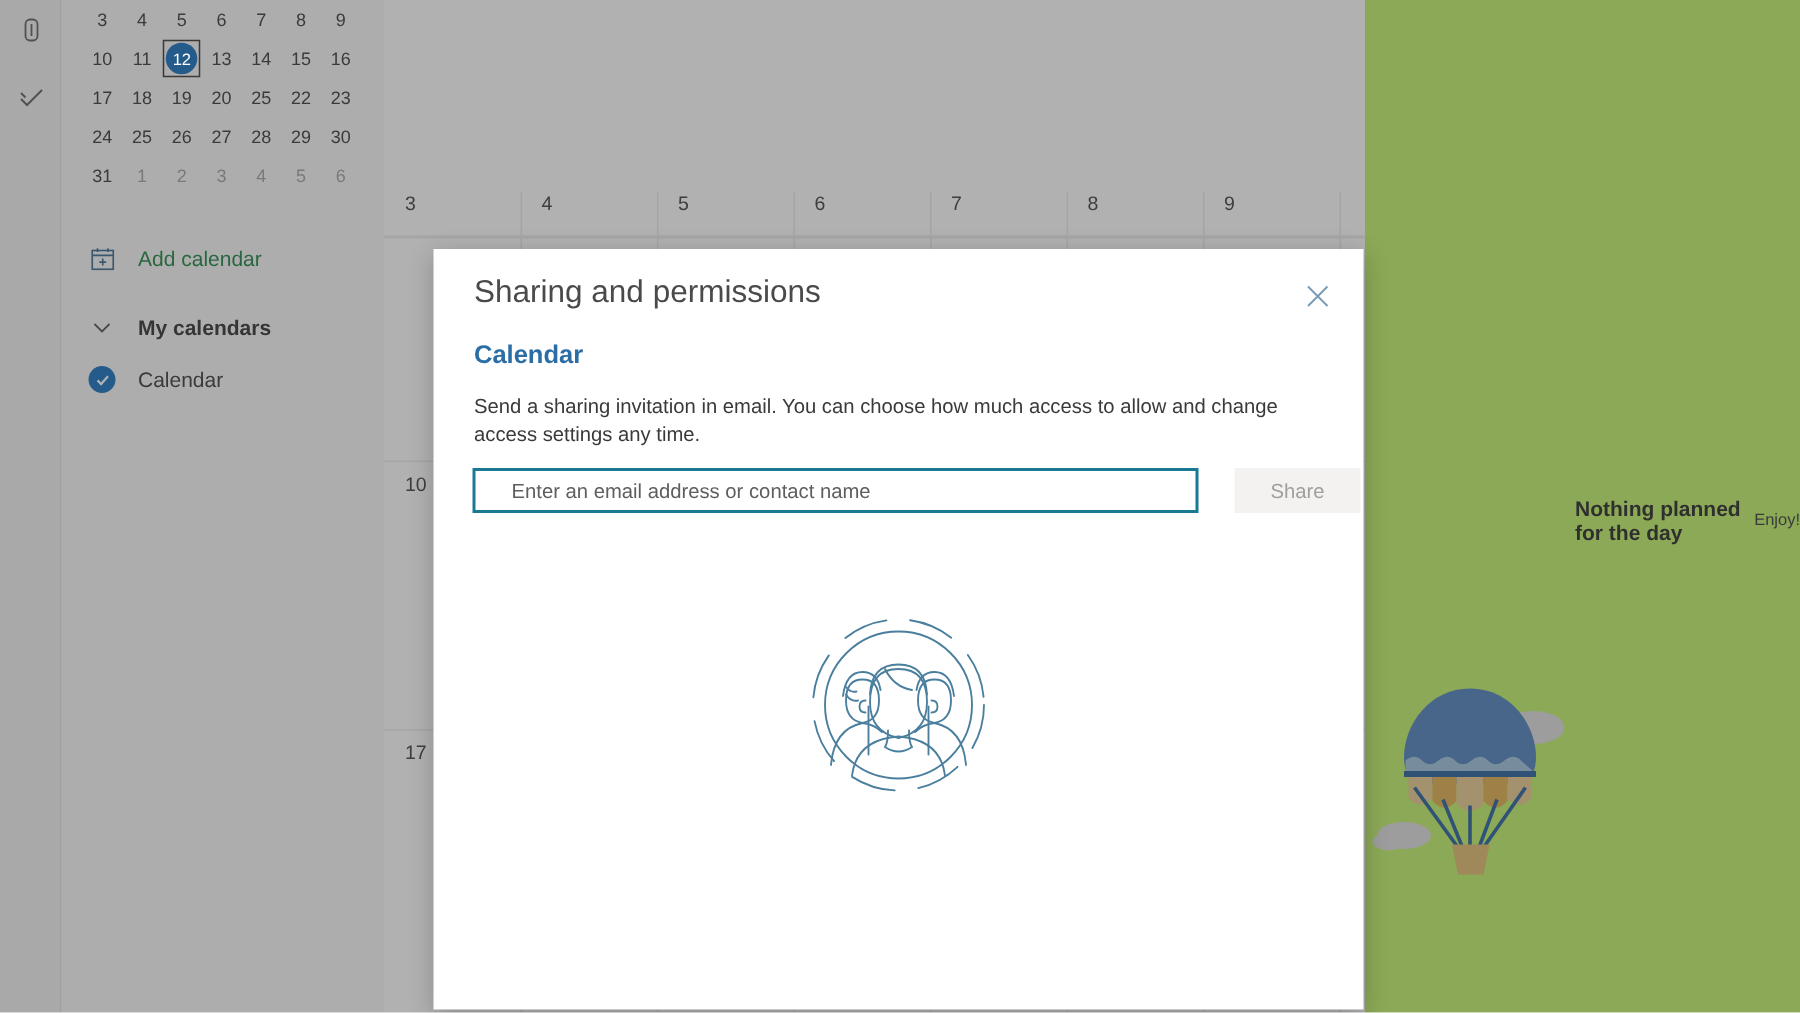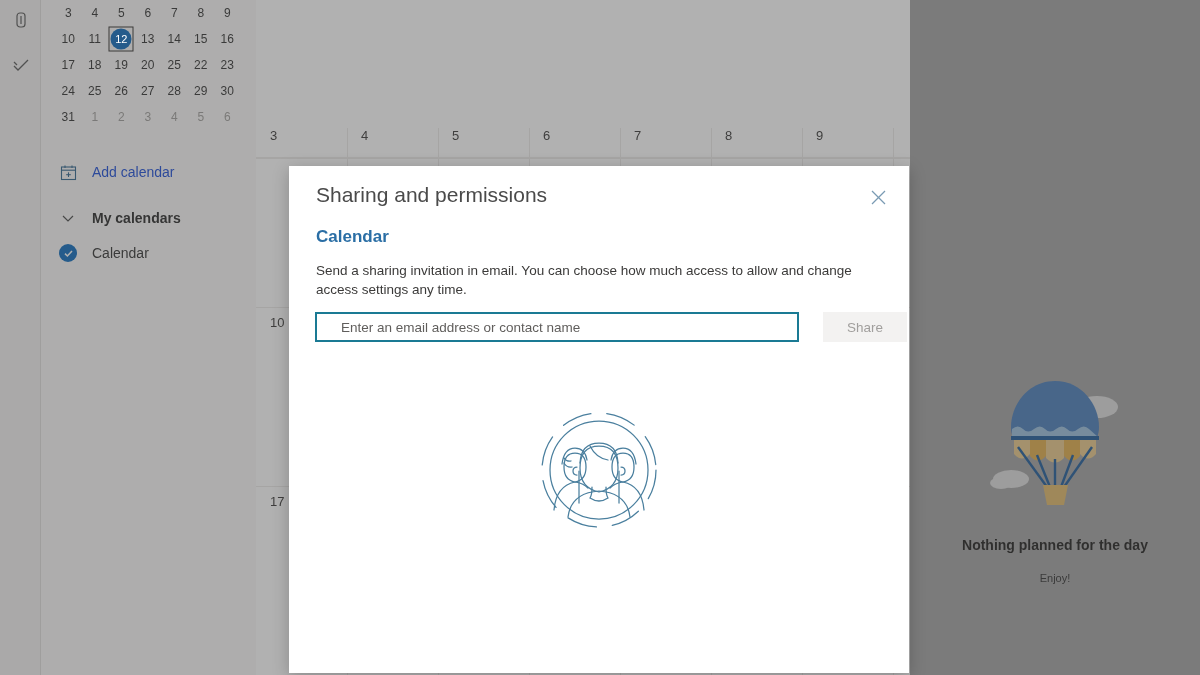--- a/index.html
+++ b/index.html
@@ -110,21 +110,21 @@
   .side-row .ico {
     width: 20px; height: 20px;
     margin-right: 14px;
     display: flex; align-items: center; justify-content: center;
     color: #31668f;
     flex: 0 0 20px;
   }
   .side-row .ico svg { display: block; }
   .side-row .lbl {
     font-size: 14px;
-    color: #1d4ed8;
+    color: #15803d;
   }
   .row-add      { top: 157px; }
   .row-mycal    { top: 203px; align-items: center; }
   .row-calendar { top: 238px; }
   .row-mycal .lbl { color: #2a2a2a; font-weight: bold; }
   .row-mycal .ico { color: #4a4a4a; }
   .row-calendar .lbl { color: #333333; }
 
   .check-circle {
     width: 18px; height: 18px;
@@ -169,23 +169,23 @@
     top: 128px; bottom: 0;
     width: 1px;
     background: #edebe9;
   }
 
   
   .right-panel {
     position: absolute;
     left: 910px; top: 0;
     width: 290px; height: 675px;
-    background: #a3a3a3;
+    background: #bef264;
     display: flex;
-    flex-direction: column;
+    flex-direction: row;
     align-items: center;
   }
   .balloon-wrap {
     margin-top: 375px;
   }
   .np-title {
     margin-top: 18px;
     font-size: 14px;
     font-weight: bold;
     color: #201f1e;

